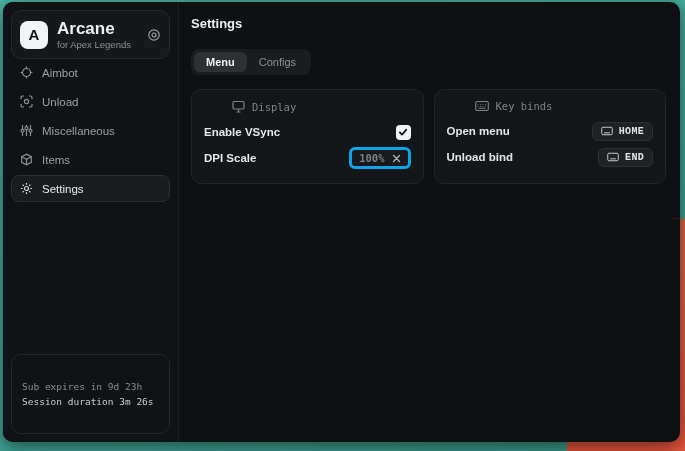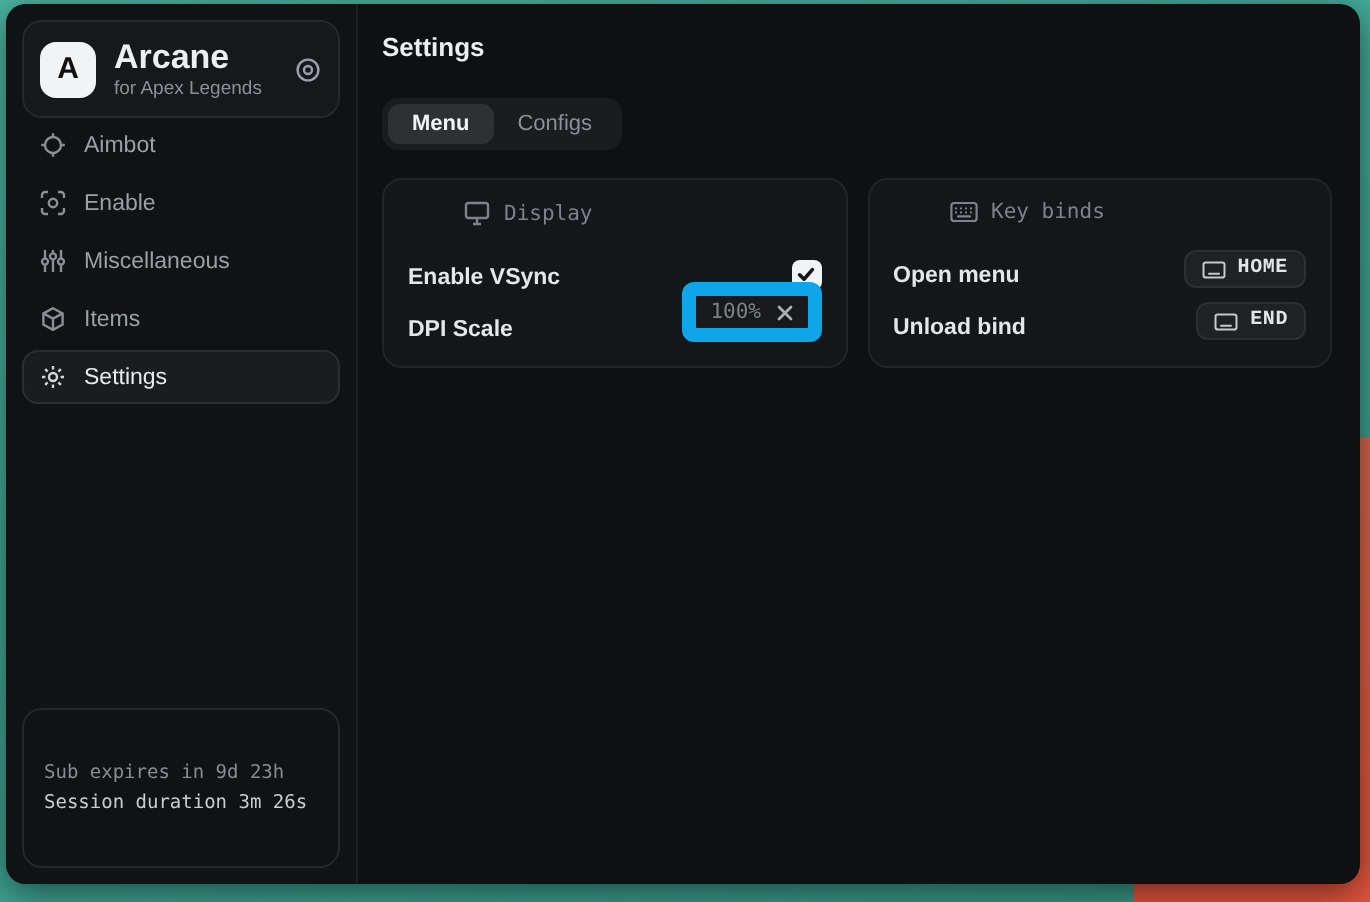--- a/index.html
+++ b/index.html
@@ -48,28 +48,28 @@
   .page-title { color:#eceef0; font-size:13px; font-weight:bold; }
   .tabbar { display:inline-flex; background:#1a1d1f; border-radius:8px; padding:3px; margin-top:18px; }
   .tab { font-size:11px; color:#8b9096; padding:4px 12px; border-radius:6px; cursor:pointer; }
   .tab.active { background:#2d3134; color:#f0f2f3; font-weight:bold; }
 
   .cards { display:flex; gap:10px; margin-top:14px; }
   .card { flex:1; background:#141719; border:1px solid #222528; border-radius:10px; padding:10px 12px 12px; }
   .card-head { display:flex; align-items:center; gap:7px; color:#7d838a;
                font-family:"DejaVu Sans Mono", monospace; font-size:10.5px; margin-bottom:6px;padding-left:28px; }
   .card-head .ci { display:flex; color:#7d838a; }
-  .row { display:flex; align-items:flex-end; justify-content:space-between; height:26px; }
+  .row { display:flex; align-items:center; justify-content:space-between; height:26px; }
   .row-label { color:#e4e6e9; font-size:11.5px; font-weight:bold; }
 
   .checkbox { width:15px; height:15px; background:#f2f3f4; border-radius:4px;
               display:flex; align-items:center; justify-content:center; cursor:pointer; }
 
   .dpi-box { display:flex; align-items:center; gap:7px; background:#17191b;
-             border:7px solid #0ea5e9; border-radius:6px; padding:2px 7px; cursor:text; }
+             border:3px solid #0ea5e9; border-radius:6px; padding:2px 7px; cursor:text;font-weight:bold; }
   .dpi-value { color:#7c8288; font-size:10.5px; font-family:"DejaVu Sans Mono", monospace; }
   .dpi-clear { display:flex; color:#aab0b5; cursor:pointer; }
 
   .keybind { display:flex; align-items:center; gap:6px; background:#1f2225;
              border:1px solid #2c2f33; border-radius:6px; padding:3px 8px; cursor:pointer; }
   .keybind .ki { display:flex; color:#c5c9cd; }
   .keybind-value { color:#e2e4e7; font-size:10px; font-weight:bold; letter-spacing:.3px;font-family:Liberation Mono, monospace; }
 </style>
 </head>
 <body>
@@ -108,21 +108,21 @@
         <span>Aimbot</span>
       </div>
 
       <div class="nav-item">
         <span class="ni">
           <svg width="13" height="13" viewBox="0 0 13 13" fill="none" stroke="currentColor" stroke-width="1.2">
             <path d="M1 4V2.6A1.6 1.6 0 0 1 2.6 1H4M9 1h1.4A1.6 1.6 0 0 1 12 2.6V4M12 9v1.4A1.6 1.6 0 0 1 10.4 12H9M4 12H2.6A1.6 1.6 0 0 1 1 10.4V9"></path>
             <circle cx="6.5" cy="6.5" r="2.1"></circle>
           </svg>
         </span>
-        <span>Enable</span>
+        <span>Unload</span>
       </div>
 
       <div class="nav-item">
         <span class="ni">
           <svg width="13" height="13" viewBox="0 0 13 13" fill="none" stroke="currentColor" stroke-width="1.2">
             <path d="M2.5 1v4M2.5 8.6V12M6.5 1v1.4M6.5 6v6M10.5 1v4M10.5 8.6V12"></path>
             <circle cx="2.5" cy="6.8" r="1.5"></circle>
               <circle cx="6.5" cy="4.2" r="1.5"></circle>
               <circle cx="10.5" cy="6.8" r="1.5"></circle>
           </svg>

